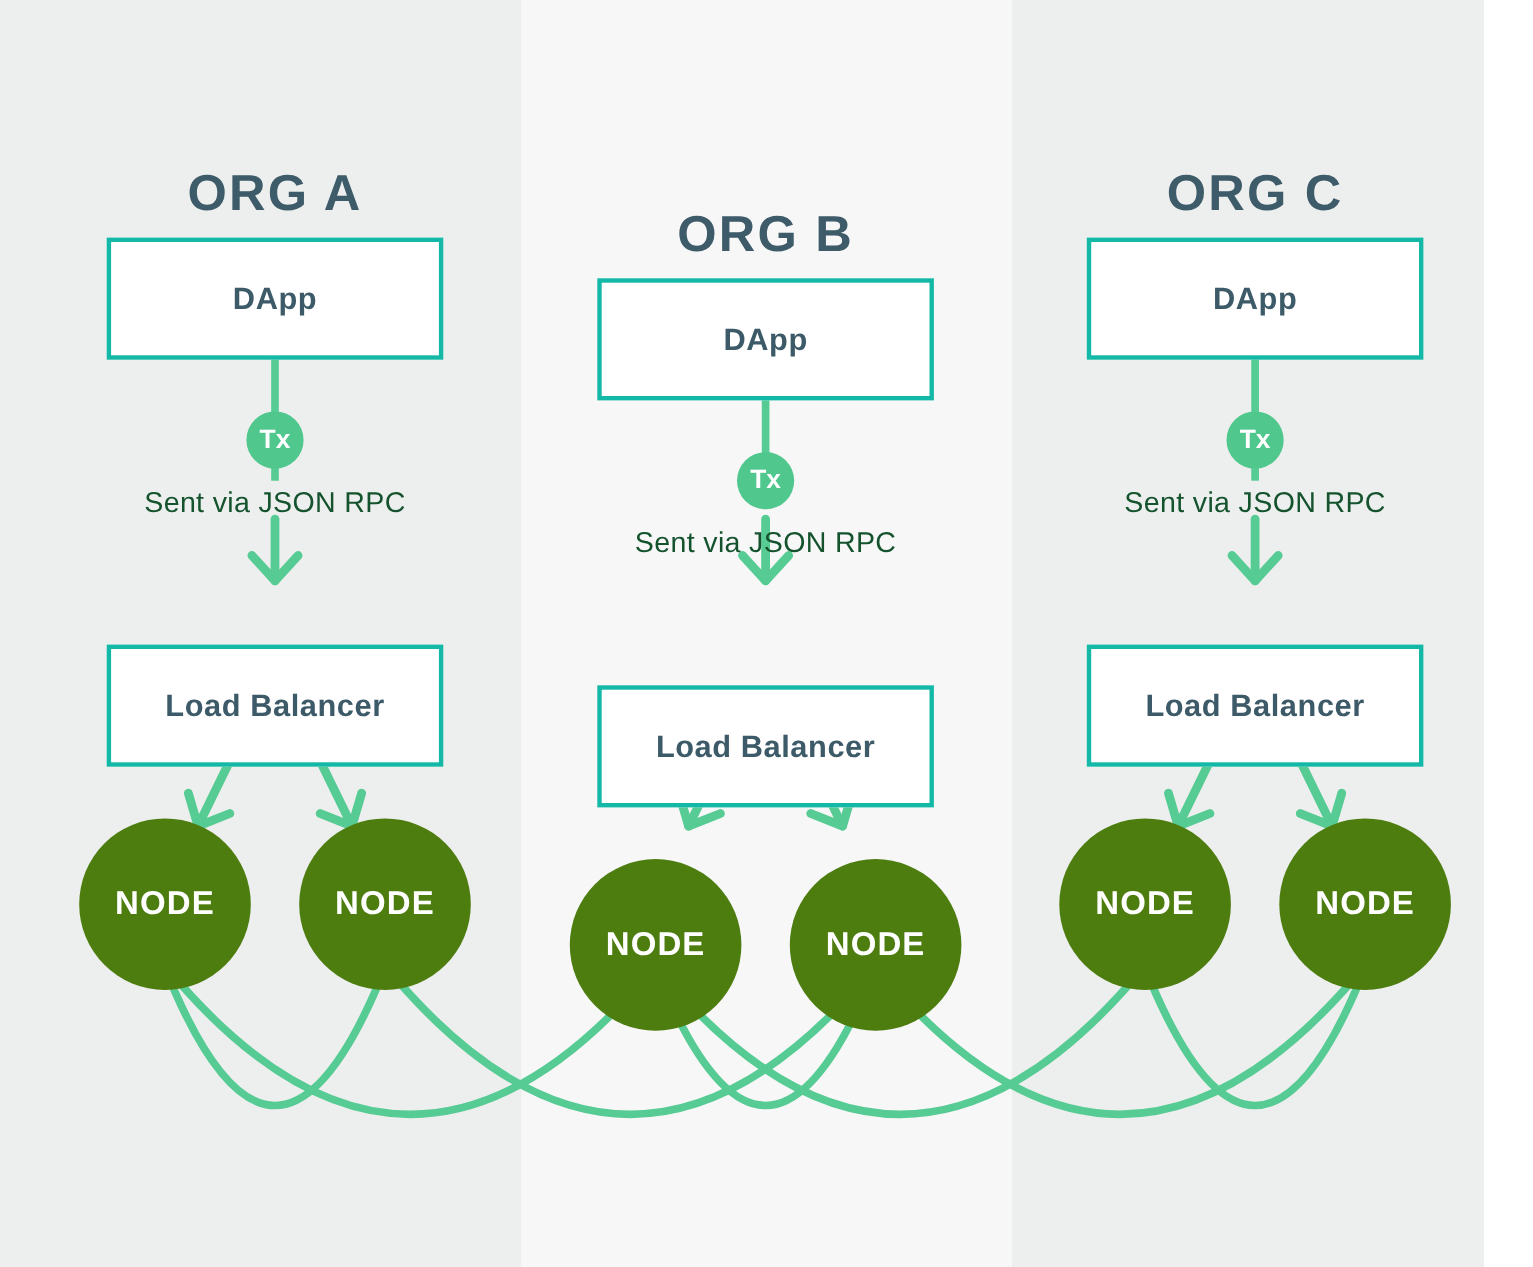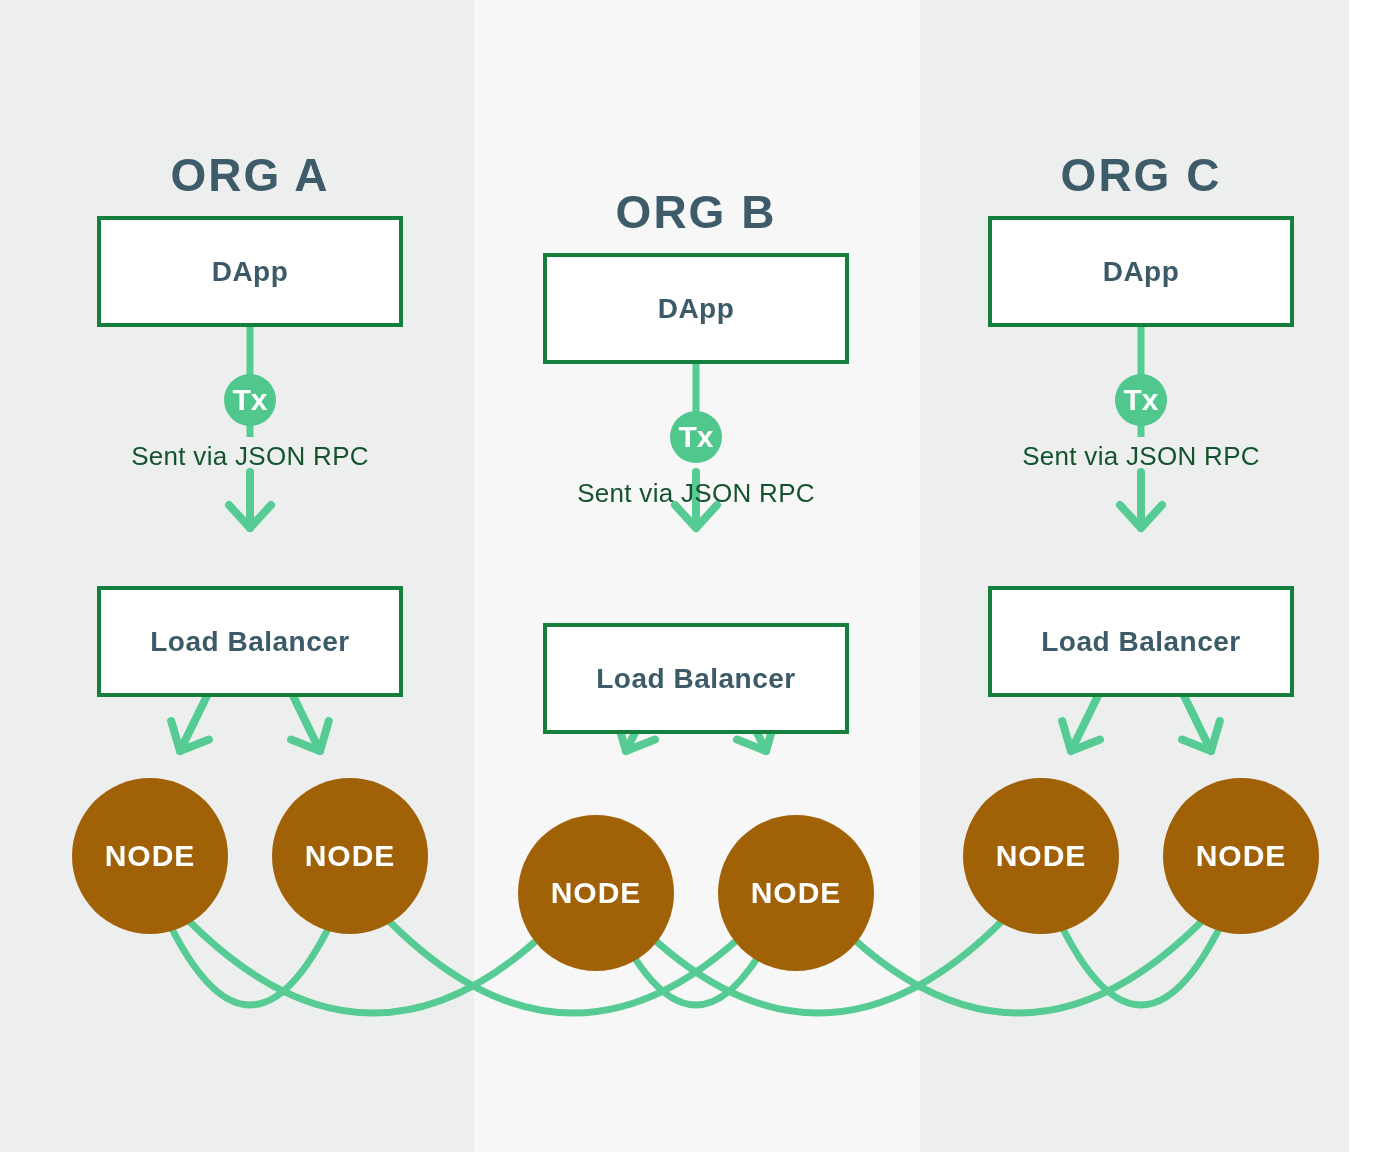--- a/index.html
+++ b/index.html
@@ -37,45 +37,45 @@
   .org-title {
     position: absolute; top: 110px; left: 0; width: 100%;
     text-align: center;
     font-size: 46px; font-weight: bold; letter-spacing: 2px;
     color: #3d5b69;
   }
   .box {
     position: absolute; left: 0; width: 306px; height: 111px;
     box-sizing: border-box;
     background: #ffffff;
-    border: 4px solid #15803d;
+    border: 4px solid #14b8a6;
     display: flex; align-items: center; justify-content: center;
     font-weight: bold; font-size: 28px; color: #3c5a68;
     letter-spacing: 0.5px;
   }
   .dapp-box { top: 216px; }
   .lb-box   { top: 586px; }
 
   .tx-badge {
     position: absolute; top: 374px; left: 50%; margin-left: -26px;
     width: 52px; height: 52px; border-radius: 50%;
     background: #4fc78d;
     display: flex; align-items: center; justify-content: center;
-    color: #ffffff; font-weight: bold; font-size: 30px;
+    color: #ffffff; font-weight: bold; font-size: 24px;
   }
   .rpc-label {
     position: absolute; top: 441px; left: -40px; width: 386px;
     text-align: center;
     font-size: 26px; font-weight: 500; color: #14532d;
     letter-spacing: 0.3px;
   }
   .node {
-    position: absolute; top: 778px;
+    position: absolute; top: 744px;
     width: 156px; height: 156px; border-radius: 50%;
-    background: #a16207;
+    background: #4d7c0f;
     display: flex; align-items: center; justify-content: center;
     color: #ffffff; font-weight: bold; font-size: 30px;
     letter-spacing: 1px;
   }
   .node-left  { left: 50%; margin-left: -178px; }
   .node-right { left: 50%; margin-left: 22px; }
 </style>
 </head>
 <body>
 

